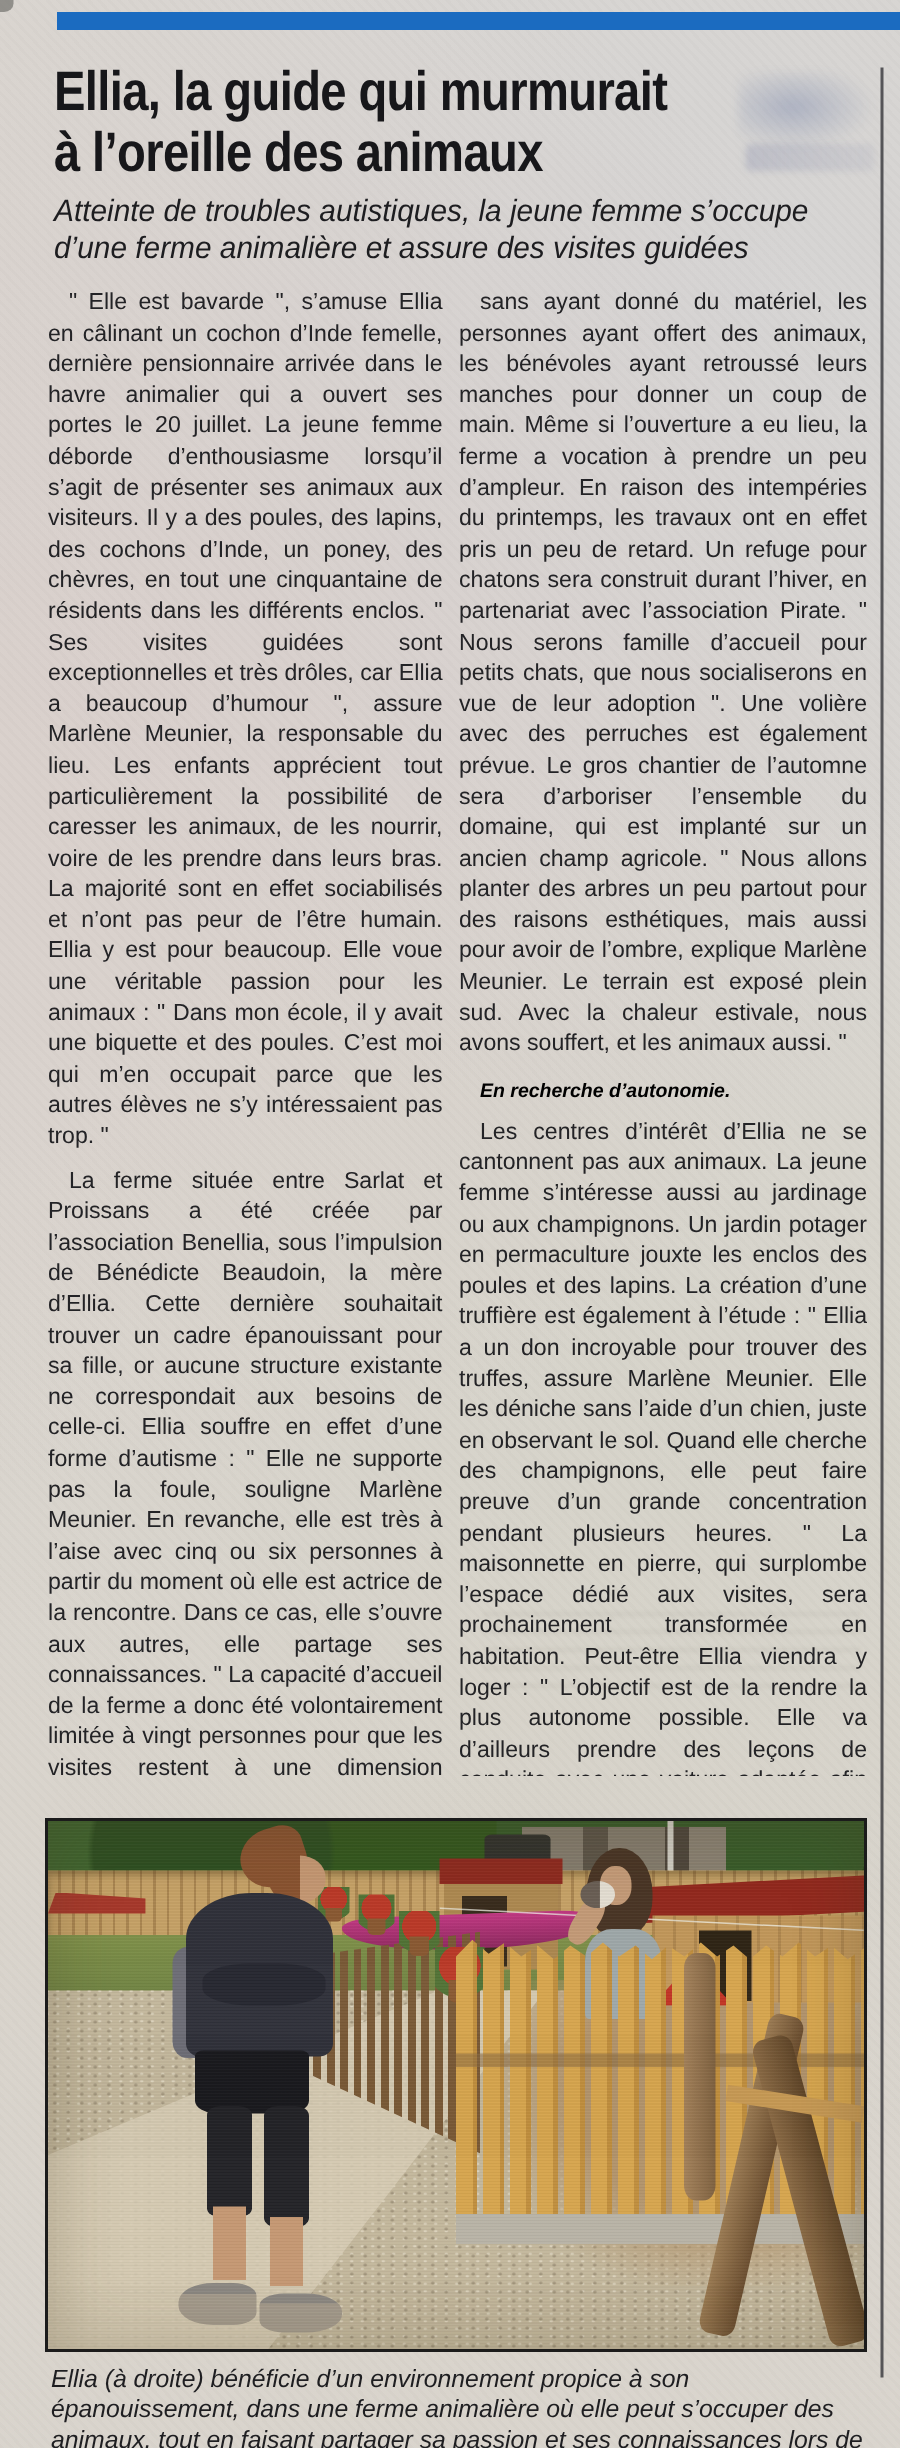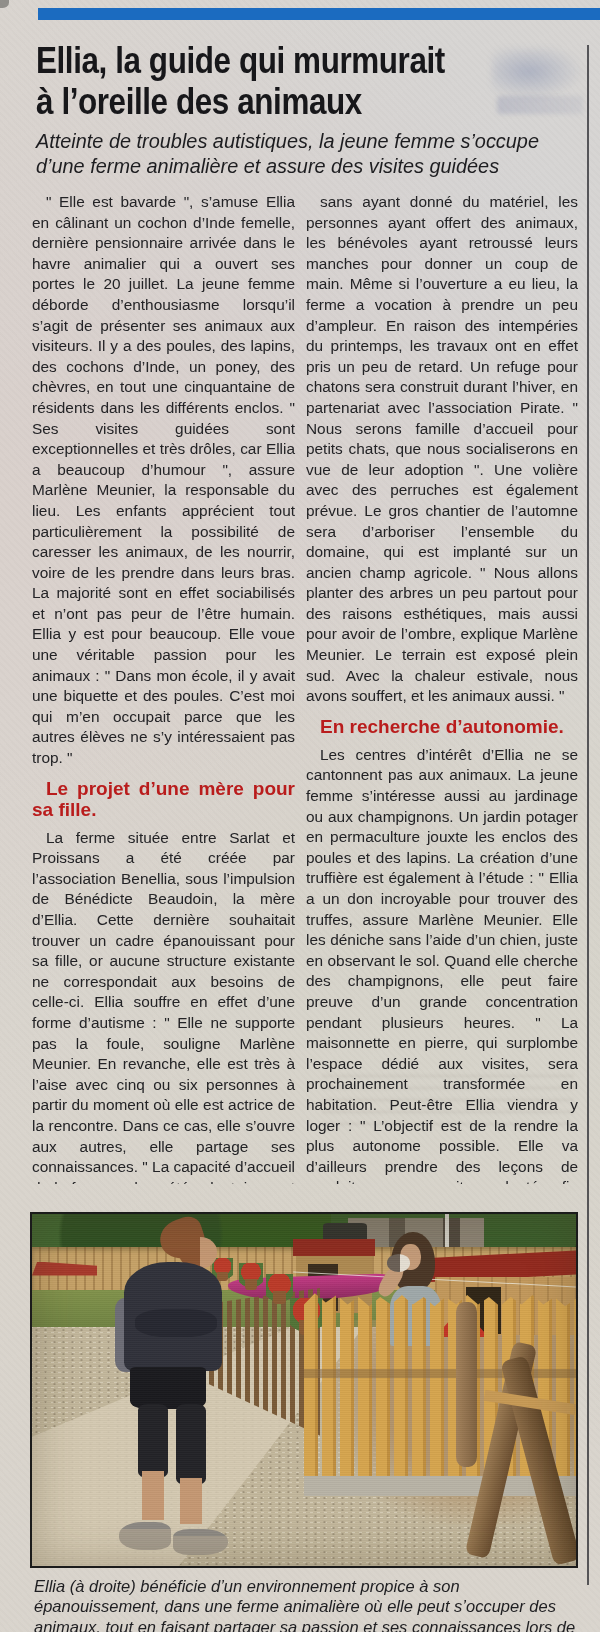--- a/index.html
+++ b/index.html
@@ -33,21 +33,21 @@
   .standfirst{position:absolute;left:36px;top:128px;margin:0;
     font-size:20.5px;line-height:25px;font-weight:normal;font-style:italic;color:#1d1d20;
     transform:scaleX(.97);transform-origin:left top;white-space:nowrap;}
 
   .columns{position:absolute;left:32px;top:192px;width:546px;height:992px;overflow:hidden;
     display:flex;gap:11px;}
   .col{text-align:justify;font-size:15.4px;line-height:20.6px;color:#232326;}
   .col-left{width:263px;}
   .col-right{width:272px;}
   .para{margin:0 0 9px 0;text-indent:14px;}
-  .crosshead{margin:4px 0 8px 0;font-size:19px;line-height:21px;font-weight:bold;color:#b91c1c;text-indent:14px;}
+  .crosshead{margin:4px 0 8px 0;font-size:13px;line-height:21px;font-weight:bold;color:#000000;text-indent:14px;font-style:italic;}
 
   .photo-frame{position:absolute;left:30px;top:1212px;width:548px;height:356px;margin:0;
     border:2px solid #1b1b1b;background:#c3b79c;box-sizing:border-box;}
   .photo{position:absolute;inset:0;overflow:hidden;}
   .ph{position:absolute;}
   .photo::after{content:"";position:absolute;inset:0;pointer-events:none;
     box-shadow:inset 0 0 46px rgba(70,58,34,.28);
     background:repeating-linear-gradient(0deg, rgba(255,255,255,.025) 0 1px, rgba(0,0,0,.03) 1px 2px);}
   .trees{left:0;top:0;width:100%;height:10%;
     background:radial-gradient(circle at 20% 60%, #2f4f22 0 18%, transparent 19%),
@@ -136,21 +136,20 @@
 <div class="ghost ghost-c"></div>
 <div class="vrule"></div>
 
 <h1 class="headline"><span>Ellia, la guide qui murmurait</span><br><span>à l’oreille des animaux</span></h1>
 
 <h2 class="standfirst"><span>Atteinte de troubles autistiques, la jeune femme s’occupe</span><br><span>d’une ferme animalière et assure des visites guidées</span></h2>
 
 <div class="columns">
   <div class="col col-left">
     <p class="para">" Elle est bavarde ", s’amuse Ellia en câlinant un cochon d’Inde femelle, dernière pensionnaire arrivée dans le havre animalier qui a ouvert ses portes le 20 juillet. La jeune femme déborde d’enthousiasme lorsqu’il s’agit de présenter ses animaux aux visiteurs. Il y a des poules, des lapins, des cochons d’Inde, un poney, des chèvres, en tout une cinquantaine de résidents dans les différents enclos. " Ses visites guidées sont exceptionnelles et très drôles, car Ellia a beaucoup d’humour ", assure Marlène Meunier, la responsable du lieu. Les enfants apprécient tout particulièrement la possibilité de caresser les animaux, de les nourrir, voire de les prendre dans leurs bras. La majorité sont en effet sociabilisés et n’ont pas peur de l’être humain. Ellia y est pour beaucoup. Elle voue une véritable passion pour les animaux : " Dans mon école, il y avait une biquette et des poules. C’est moi qui m’en occupait parce que les autres élèves ne s’y intéressaient pas trop. "</p>
-    <h3 class="crosshead">Le projet d’une mère pour sa fille.</h3>
     <p class="para">La ferme située entre Sarlat et Proissans a été créée par l’association Benellia, sous l’impulsion de Bénédicte Beaudoin, la mère d’Ellia. Cette dernière souhaitait trouver un cadre épanouissant pour sa fille, or aucune structure existante ne correspondait aux besoins de celle-ci. Ellia souffre en effet d’une forme d’autisme : " Elle ne supporte pas la foule, souligne Marlène Meunier. En revanche, elle est très à l’aise avec cinq ou six personnes à partir du moment où elle est actrice de la rencontre. Dans ce cas, elle s’ouvre aux autres, elle partage ses connaissances. " La capacité d’accueil de la ferme a donc été volontairement limitée à vingt personnes pour que les visites restent à une dimension agréable pour la jeune femme.</p>
 
   </div>
   <div class="col col-right">
     <p class="para">sans ayant donné du matériel, les personnes ayant offert des animaux, les bénévoles ayant retroussé leurs manches pour donner un coup de main. Même si l’ouverture a eu lieu, la ferme a vocation à prendre un peu d’ampleur. En raison des intempéries du printemps, les travaux ont en effet pris un peu de retard. Un refuge pour chatons sera construit durant l’hiver, en partenariat avec l’association Pirate. " Nous serons famille d’accueil pour petits chats, que nous socialiserons en vue de leur adoption ". Une volière avec des perruches est également prévue. Le gros chantier de l’automne sera d’arboriser l’ensemble du domaine, qui est implanté sur un ancien champ agricole. " Nous allons planter des arbres un peu partout pour des raisons esthétiques, mais aussi pour avoir de l’ombre, explique Marlène Meunier. Le terrain est exposé plein sud. Avec la chaleur estivale, nous avons souffert, et les animaux aussi. "</p>
     <h3 class="crosshead">En recherche d’autonomie.</h3>
     <p class="para">Les centres d’intérêt d’Ellia ne se cantonnent pas aux animaux. La jeune femme s’intéresse aussi au jardinage ou aux champignons. Un jardin potager en permaculture jouxte les enclos des poules et des lapins. La création d’une truffière est également à l’étude : " Ellia a un don incroyable pour trouver des truffes, assure Marlène Meunier. Elle les déniche sans l’aide d’un chien, juste en observant le sol. Quand elle cherche des champignons, elle peut faire preuve d’un grande concentration pendant plusieurs heures. " La maisonnette en pierre, qui surplombe l’espace dédié aux visites, sera prochainement transformée en habitation. Peut-être Ellia viendra y loger : " L’objectif est de la rendre la plus autonome possible. Elle va d’ailleurs prendre des leçons de conduite avec une voiture adaptée afin de venir toute seule au travail. "</p>
 
   </div>
 </div>

